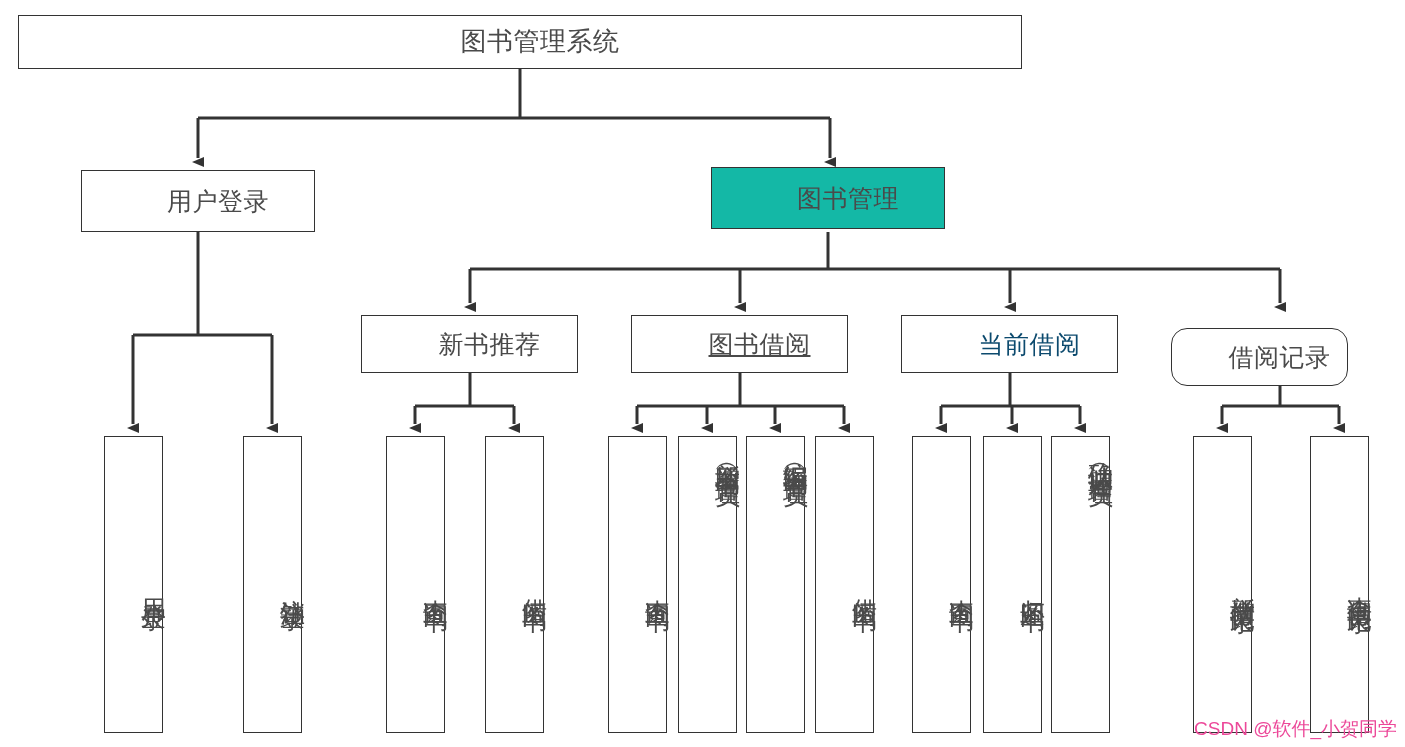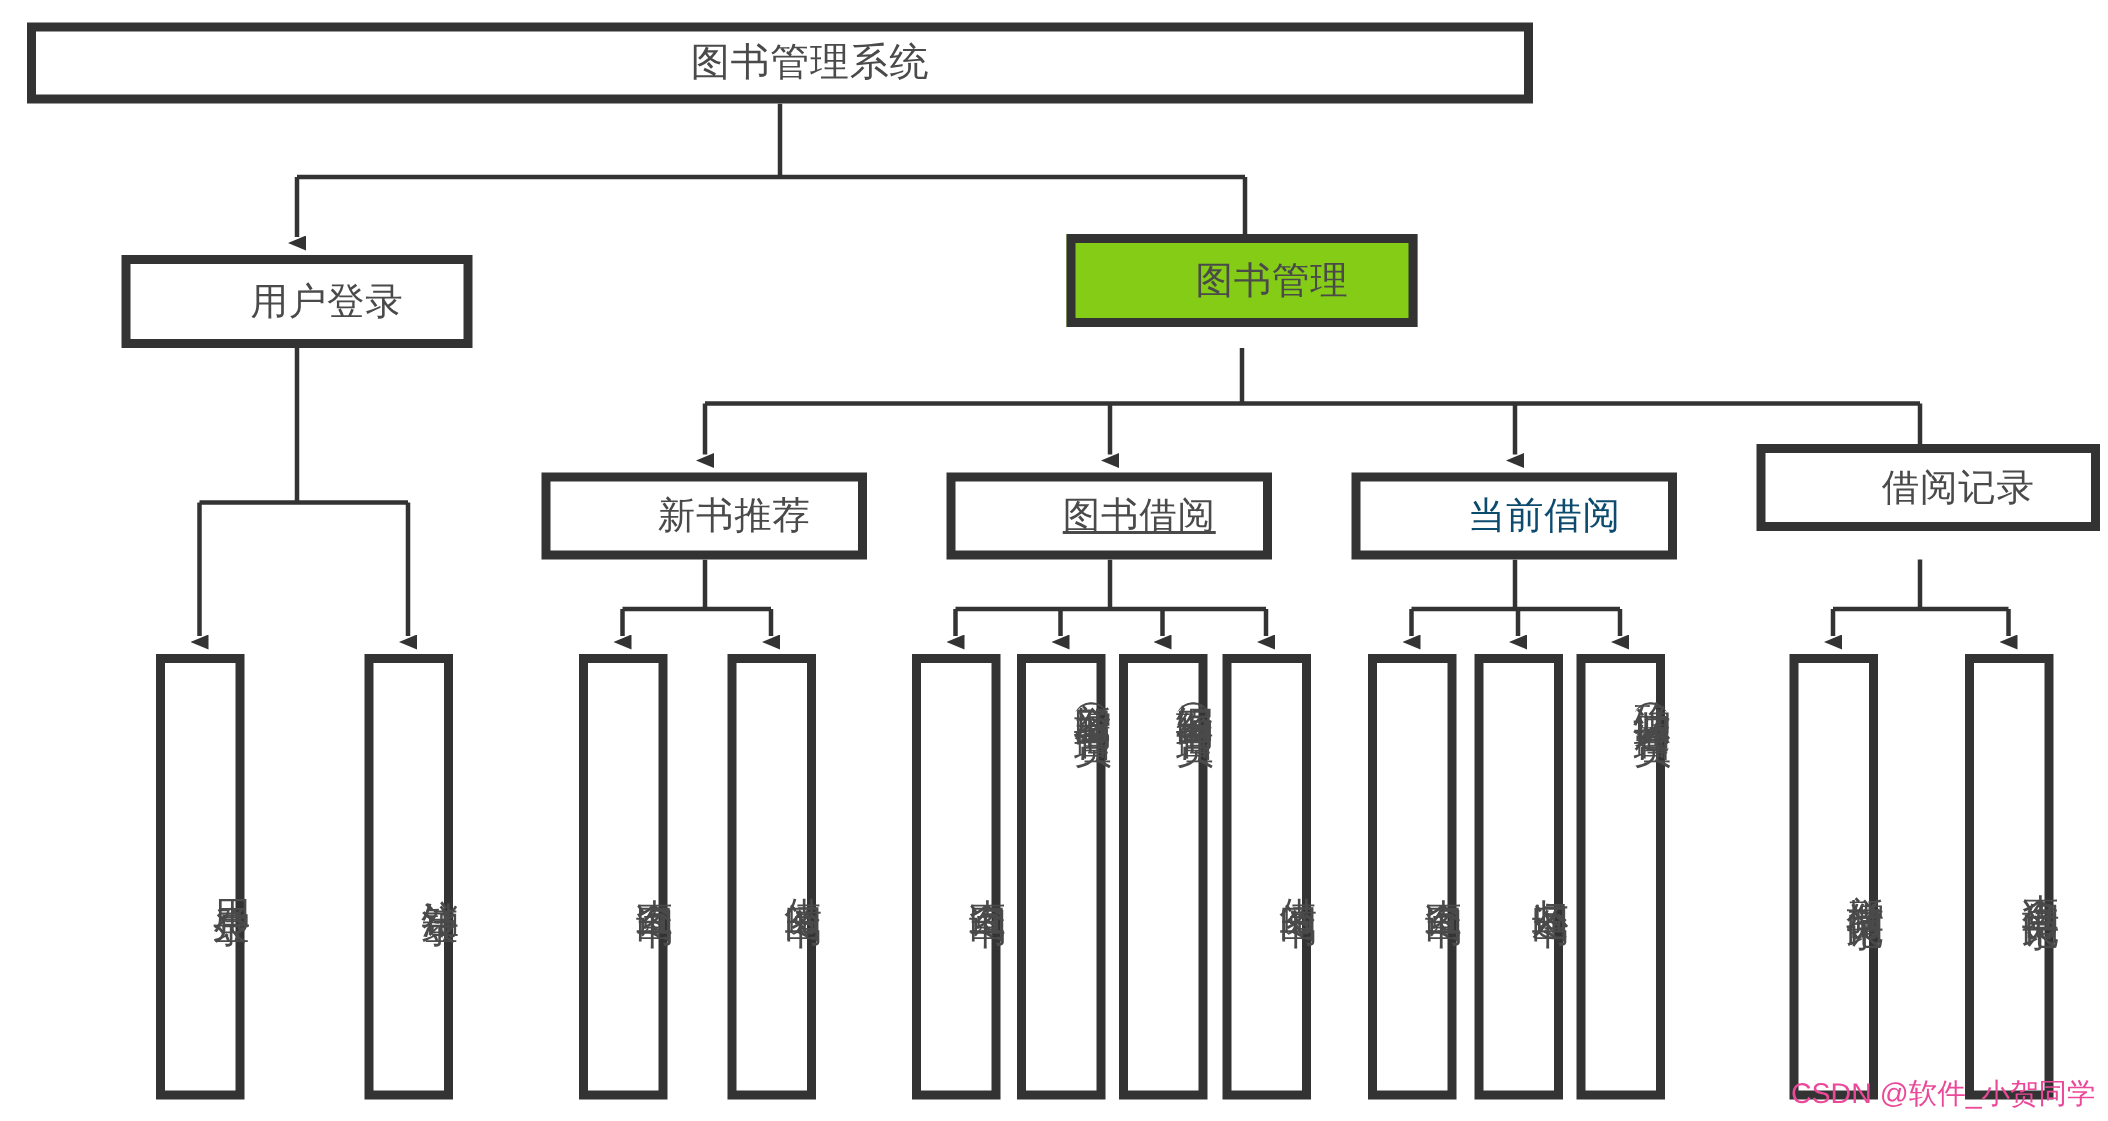--- a/index.html
+++ b/index.html
@@ -23,21 +23,21 @@
     left: 0;
     top: 0;
     width: 1405px;
     height: 747px;
     pointer-events: none;
   }
   .node {
     position: absolute;
     box-sizing: border-box;
     background: #ffffff;
-    border: 6px solid #f9a8d4;
+    border: 1px solid #f9a8d4;
     display: flex;
     align-items: center;
     justify-content: center;
     color: #4a4a4a;
     padding-left: 40px;
   }
   .node-label {
     color: #4a4a4a;
     line-height: 1.12;
     letter-spacing: 0.5px;
@@ -146,34 +146,34 @@
     </g>
   </svg>
 
   <div class="node h root" style="left: 18px; top: 15px; width: 1004px; height: 54px; border-color: rgb(51, 51, 51); background: rgb(255, 255, 255);">
     <span class="node-label" style="color: rgb(74, 74, 74);">图书管理系统</span>
   </div>
 
   <div class="node h" style="left: 81px; top: 170px; width: 234px; height: 62px; border-color: rgb(51, 51, 51); background: rgb(255, 255, 255);">
     <span class="node-label" style="color: rgb(74, 74, 74);">用户登录</span>
   </div>
-  <div class="node h" style="left: 711px; top: 156px; width: 234px; height: 62px; border-color: rgb(51, 51, 51); background: #84cc16;">
+  <div class="node h" style="left: 711px; top: 167px; width: 234px; height: 62px; border-color: rgb(51, 51, 51); background: #14b8a6;">
     <span class="node-label" style="color: rgb(74, 74, 74);">图书管理</span>
   </div>
 
   <div class="node h" style="left: 361px; top: 315px; width: 217px; height: 58px; border-color: rgb(51, 51, 51); background: rgb(255, 255, 255);">
     <span class="node-label" style="color: rgb(74, 74, 74);">新书推荐</span>
   </div>
   <div class="node h" style="left: 631px; top: 315px; width: 217px; height: 58px; border-color: rgb(51, 51, 51); background: rgb(255, 255, 255);">
     <span class="node-label" style="color: rgb(74, 74, 74); text-decoration: underline;">图书借阅</span>
   </div>
   <div class="node h" style="left: 901px; top: 315px; width: 217px; height: 58px; border-color: rgb(51, 51, 51); background: rgb(255, 255, 255);">
     <span class="node-label" style="color: #0c4a6e;">当前借阅</span>
   </div>
-  <div class="node h" style="left: 1171px; top: 296px; width: 229px; height: 58px; border-color: rgb(51, 51, 51); background: rgb(255, 255, 255);">
+  <div class="node h" style="left: 1171px; top: 328px; width: 177px; height: 58px; border-color: rgb(51, 51, 51); background: rgb(255, 255, 255); border-radius: 16px;">
     <span class="node-label" style="color: rgb(74, 74, 74);">借阅记录</span>
   </div>
 
   <div class="node v center" style="left: 104px; top: 436px; width: 59px; height: 297px; border-color: rgb(51, 51, 51); background: rgb(255, 255, 255);">
     <span class="node-label" style="color: rgb(74, 74, 74);">用户登录</span>
   </div>
   <div class="node v center" style="left: 243px; top: 436px; width: 59px; height: 297px; border-color: rgb(51, 51, 51); background: rgb(255, 255, 255);">
     <span class="node-label" style="color: rgb(74, 74, 74);">注销登录</span>
   </div>
   <div class="node v center" style="left: 386px; top: 436px; width: 59px; height: 297px; border-color: rgb(51, 51, 51); background: rgb(255, 255, 255);">

